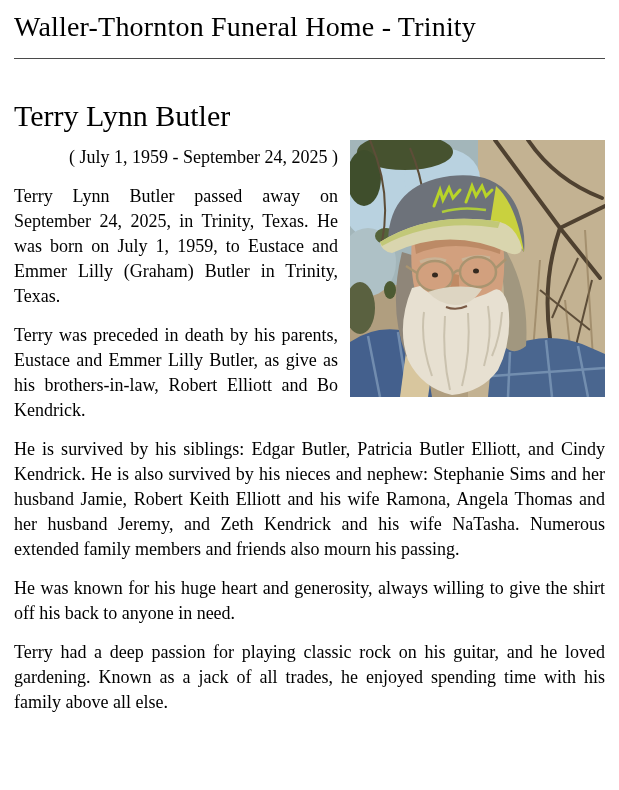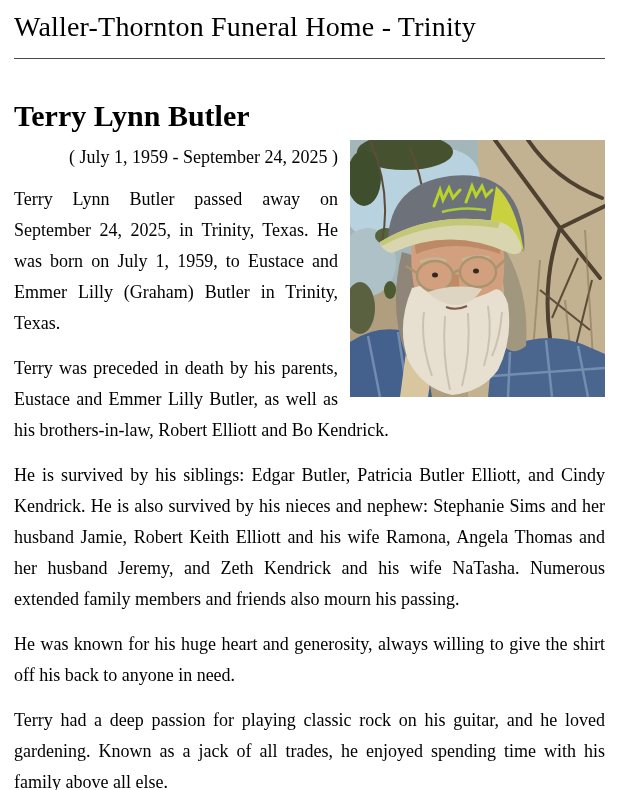--- a/index.html
+++ b/index.html
@@ -27,33 +27,33 @@
   .portrait {
     float: right;
     width: 255px;
     height: 257px;
     margin: 41px 0 8px 12px;
     display: block;
   }
   .portrait svg { display: block; width: 255px; height: 257px; }
   .deceased-name {
     font-size: 30px;
-    font-weight: bold;
+    font-weight: normal;
     line-height: 1.15;
     margin: 40px 0 12px 0;
   }
   .dates {
     font-size: 18px;
     line-height: 25px;
     margin: 0;
     text-align: right;
   }
   .obit-text p {
     font-size: 18px;
-    line-height: 31px;
+    line-height: 25px;
     margin: 14px 0 0 0;
     text-align: justify;
   }
 </style>
 </head>
 <body>
 
 <h1 class="site-title">Waller-Thornton Funeral Home - Trinity</h1>
 <hr class="rule">
 
@@ -156,19 +156,19 @@
         <path d="M152 172 Q150 198 142 216"></path>
       </g>
     </svg>
   </div>
 
   <h2 class="deceased-name">Terry Lynn Butler</h2>
   <p class="dates">( July 1, 1959 - September 24, 2025 )</p>
 
   <div class="obit-text">
     <p>Terry Lynn Butler passed away on September 24, 2025, in Trinity, Texas. He was born on July 1, 1959, to Eustace and Emmer Lilly (Graham) Butler in Trinity, Texas.</p>
-    <p>Terry was preceded in death by his parents, Eustace and Emmer Lilly Butler, as well as his brothers-in-law, Robert Elliott and Bo Kendrick.</p>
+    <p>Terry was preceded in death by his parents, Eustace and Emmer Lilly Butler, as give as his brothers-in-law, Robert Elliott and Bo Kendrick.</p>
     <p>He is survived by his siblings: Edgar Butler, Patricia Butler Elliott, and Cindy Kendrick. He is also survived by his nieces and nephew: Stephanie Sims and her husband Jamie, Robert Keith Elliott and his wife Ramona, Angela Thomas and her husband Jeremy, and Zeth Kendrick and his wife NaTasha. Numerous extended family members and friends also mourn his passing.</p>
     <p>He was known for his huge heart and generosity, always willing to give the shirt off his back to anyone in need.</p>
     <p>Terry had a deep passion for playing classic rock on his guitar, and he loved gardening. Known as a jack of all trades, he enjoyed spending time with his family above all else.</p>
   </div>
 
 </div>
 
 </body></html>

